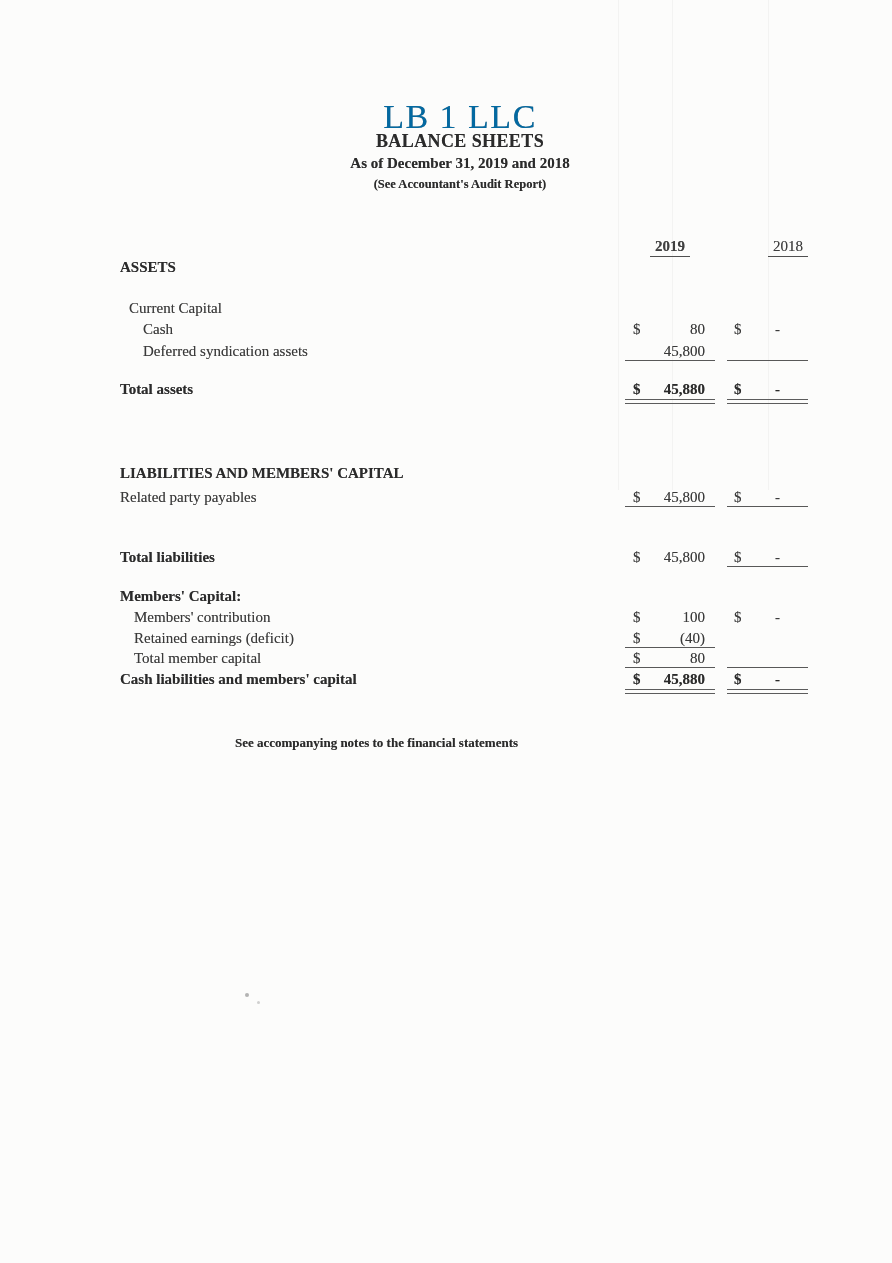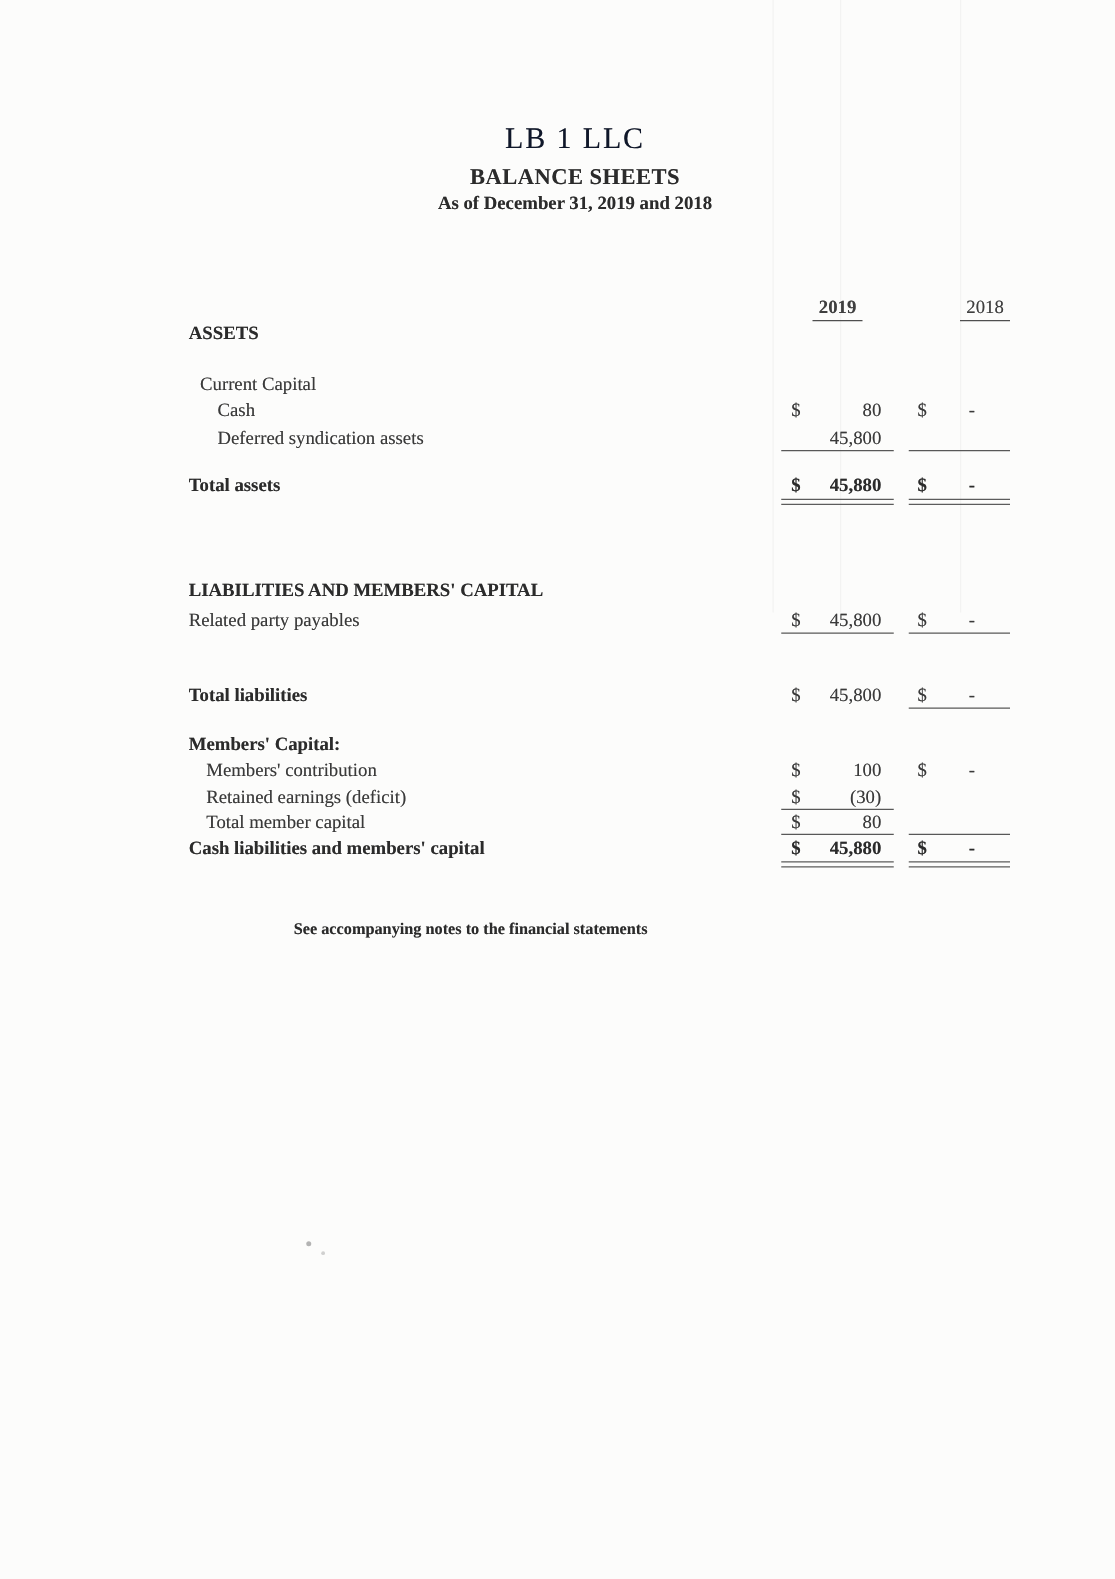--- a/index.html
+++ b/index.html
@@ -14,28 +14,28 @@
     color: #3a3a3a;
     font-size: 15px;
     text-shadow: 0 0 0.5px rgba(70,70,70,0.55);
   }
   
   .streak { position:absolute; top:0; width:1px; height:490px; background:rgba(90,90,90,0.055); }
   .speck  { position:absolute; border-radius:50%; background:rgba(90,90,90,0.45); }
 
   
   .head { position:absolute; left:28px; width:864px; text-align:center; }
-  .company  { position:absolute; top:98px;  font-size:24px; letter-spacing:1.5px; color:#0f172a; }
+  .company  { position:absolute; top:98px;  font-size:34px; letter-spacing:1.5px; color:#0369a1; }
   .doctitle { position:absolute; top:131px; font-size:18px; font-weight:bold; color:#2b2b2b; letter-spacing:0.4px;font-family:Liberation Serif, serif; }
   .subtitle { position:absolute; top:155px; font-size:15px; font-weight:bold; color:#2b2b2b; }
   .auditnote{ position:absolute; top:177px; font-size:12.5px; font-weight:bold; color:#2b2b2b; }
 
   
   .row  { position:absolute; left:0; width:892px; height:19px; line-height:19px; }
-  .lbl  { position:absolute; white-space:nowrap;margin-left:31px; }
+  .lbl  { position:absolute; white-space:nowrap; }
   .ind0 { left:120px; }
   .ind1 { left:129px; }
   .ind2 { left:143px; }
   .ind1b{ left:134px; }
   .b    { font-weight:bold; color:#2b2b2b; }
 
   .c1, .c2 { position:absolute; height:19px; box-sizing:border-box;
              display:flex; justify-content:space-between; align-items:baseline; }
   .c1 { left:625px; width:90px; padding:0 10px 0 8px; }
   .c2 { left:727px; width:81px; padding:0 28px 0 7px; }
@@ -62,20 +62,21 @@
 
   <div class="streak" style="left:618px"></div>
   <div class="streak" style="left:672px"></div>
   <div class="streak" style="left:768px"></div>
   <div class="speck" style="left:245px;top:993px;width:4px;height:4px"></div>
   <div class="speck" style="left:257px;top:1001px;width:3px;height:3px;opacity:.6"></div>
 
   <div class="head company">LB 1 LLC</div>
   <div class="head doctitle">BALANCE SHEETS</div>
   <div class="head subtitle">As of December 31, 2019 and 2018</div>
+  <div class="head auditnote">(See Accountant's Audit Report)</div>
 
   <div class="row colhead" style="top:237px">
     <div class="ch1"><span>2019</span></div>
     <div class="ch2"><span>2018</span></div>
   </div>
 
   <div class="row" style="top:258px">
     <span class="lbl ind0 b">ASSETS</span>
   </div>
 
@@ -158,21 +159,21 @@
     <div class="c2">
       <span>$</span>
       <span>-</span>
     </div>
   </div>
 
   <div class="row" style="top:629px">
     <span class="lbl ind1b">Retained earnings (deficit)</span>
     <div class="c1 u">
       <span>$</span>
-      <span>(30)</span>
+      <span>(40)</span>
     </div>
   </div>
 
   <div class="row" style="top:649px">
     <span class="lbl ind1b">Total member capital</span>
     <div class="c1 u">
       <span>$</span>
       <span>80</span>
     </div>
     <div class="c2 u"></div>

